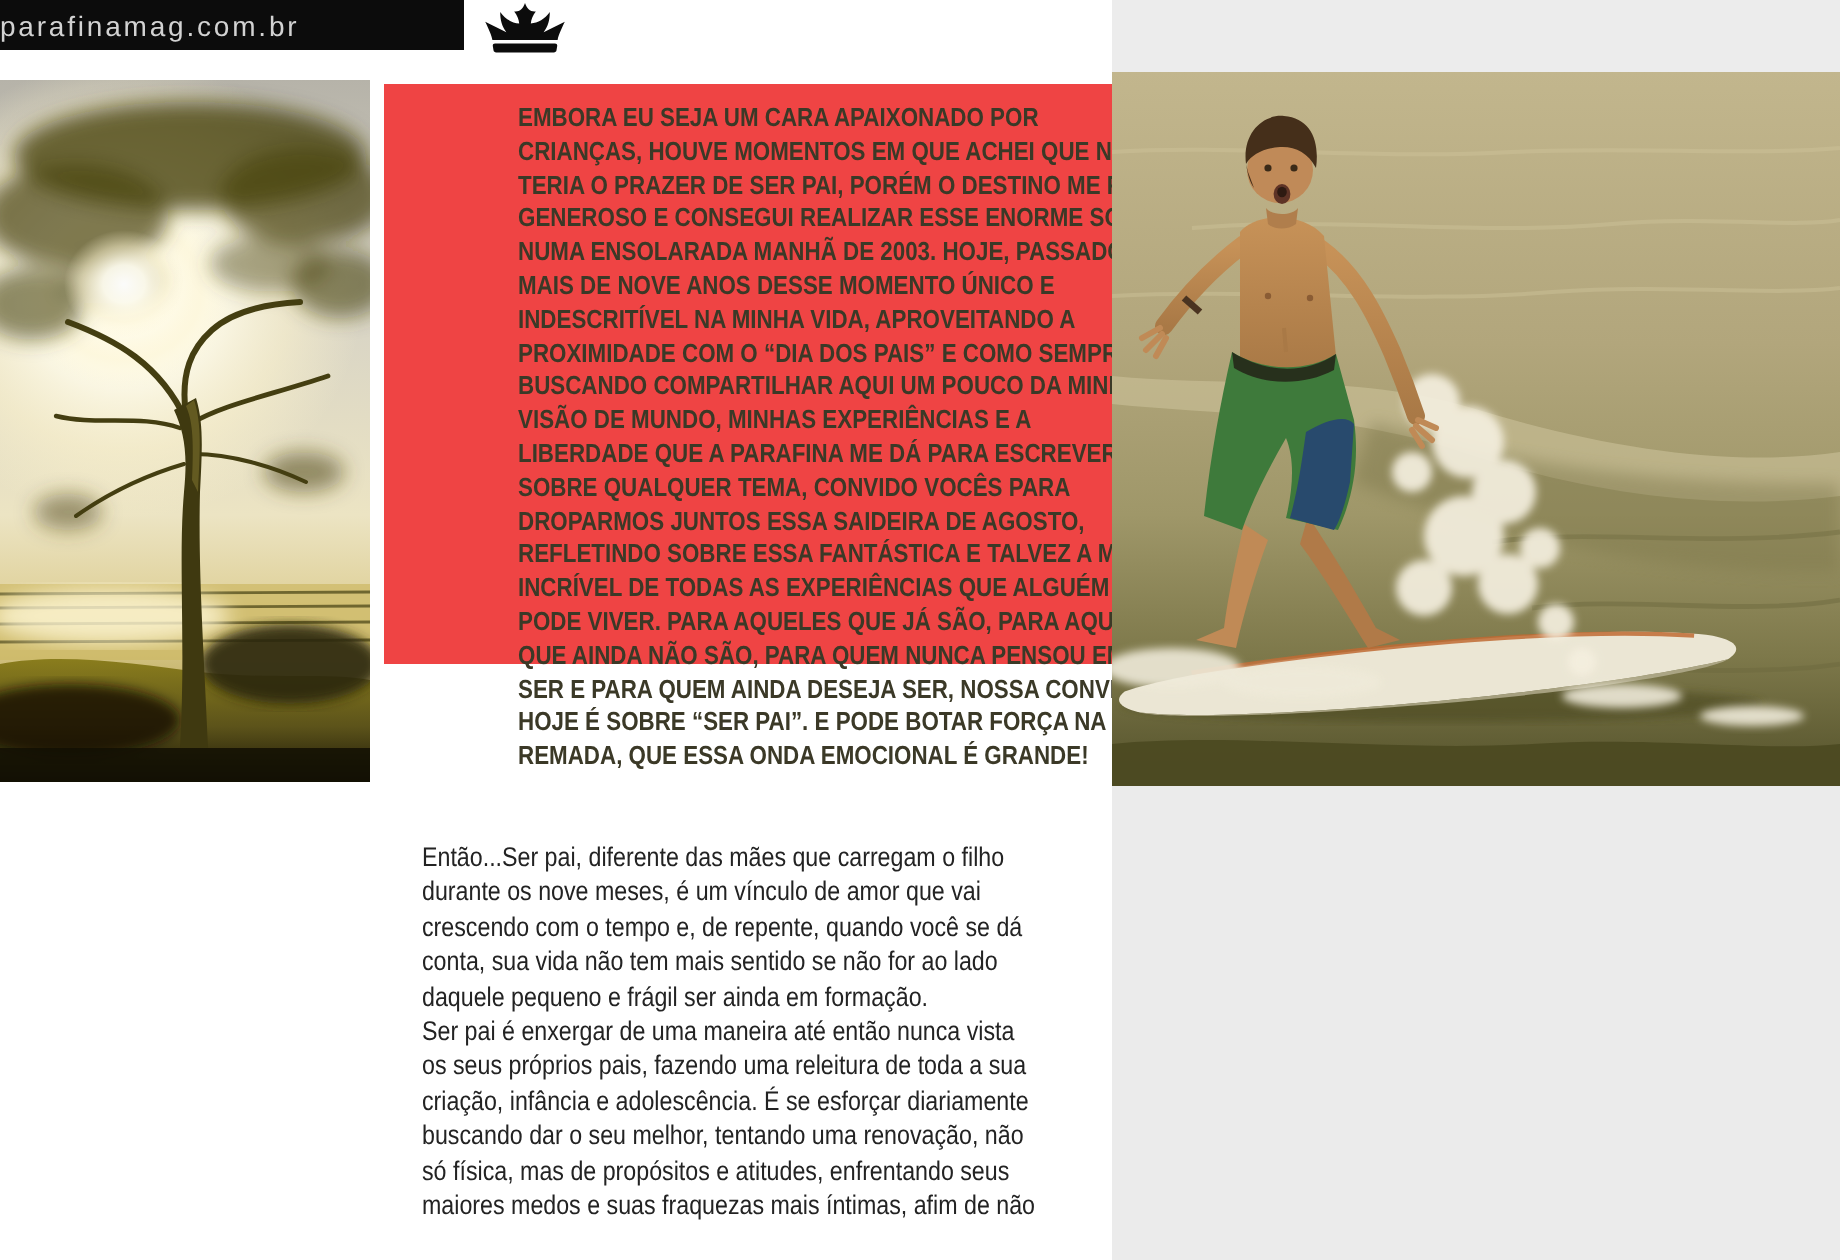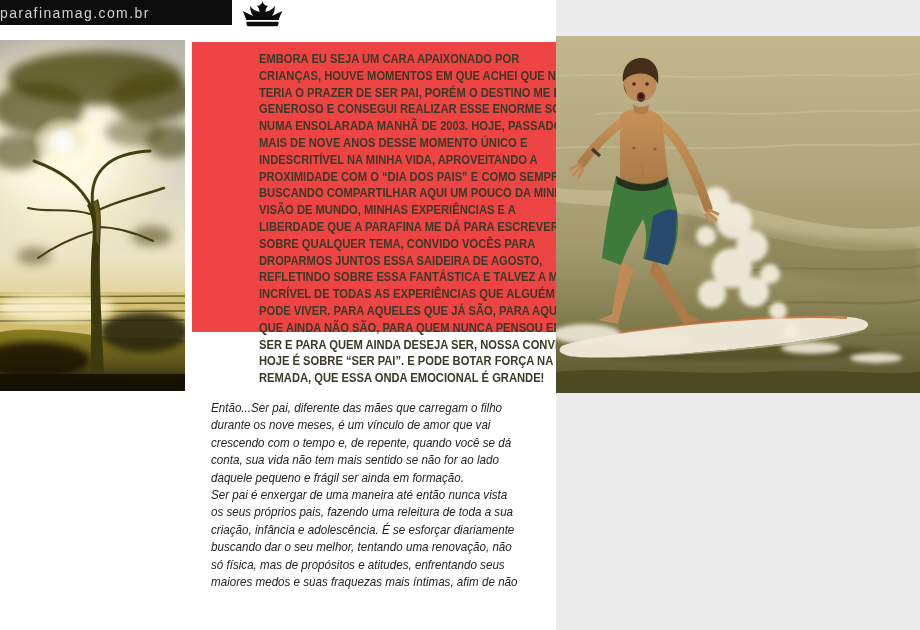--- a/index.html
+++ b/index.html
@@ -21,21 +21,21 @@
   
   .highlight{
     position:absolute;left:192px;top:42px;width:346px;height:290px;background:#ef4444;padding-left:48px;
   }
   .highlight p{
     margin:9px 0 0 19px;width:395px;
     font-size:13px;line-height:16.8px;font-weight:bold;color:#3b3927;
     white-space:pre-line;transform:scaleX(.86);transform-origin:left top;
   }
   
-  .bodytext{position:absolute;left:211px;top:399px;width:345px;font-style:italic;}
+  .bodytext{position:absolute;left:211px;top:420px;width:345px;}
   .bodytext p{
     margin:0;width:400px;
     font-size:13.5px;line-height:17.4px;color:#232323;
     white-space:pre-line;transform:scaleX(.86);transform-origin:left top;
   }
   
   .topband{position:absolute;left:556px;top:0;width:364px;height:36px;background:#ececec;}
   .surf-photo{position:absolute;left:556px;top:36px;width:364px;height:357px;}
   .gray-panel{position:absolute;left:556px;top:393px;width:364px;height:237px;background:#ebebeb;}
 </style>

